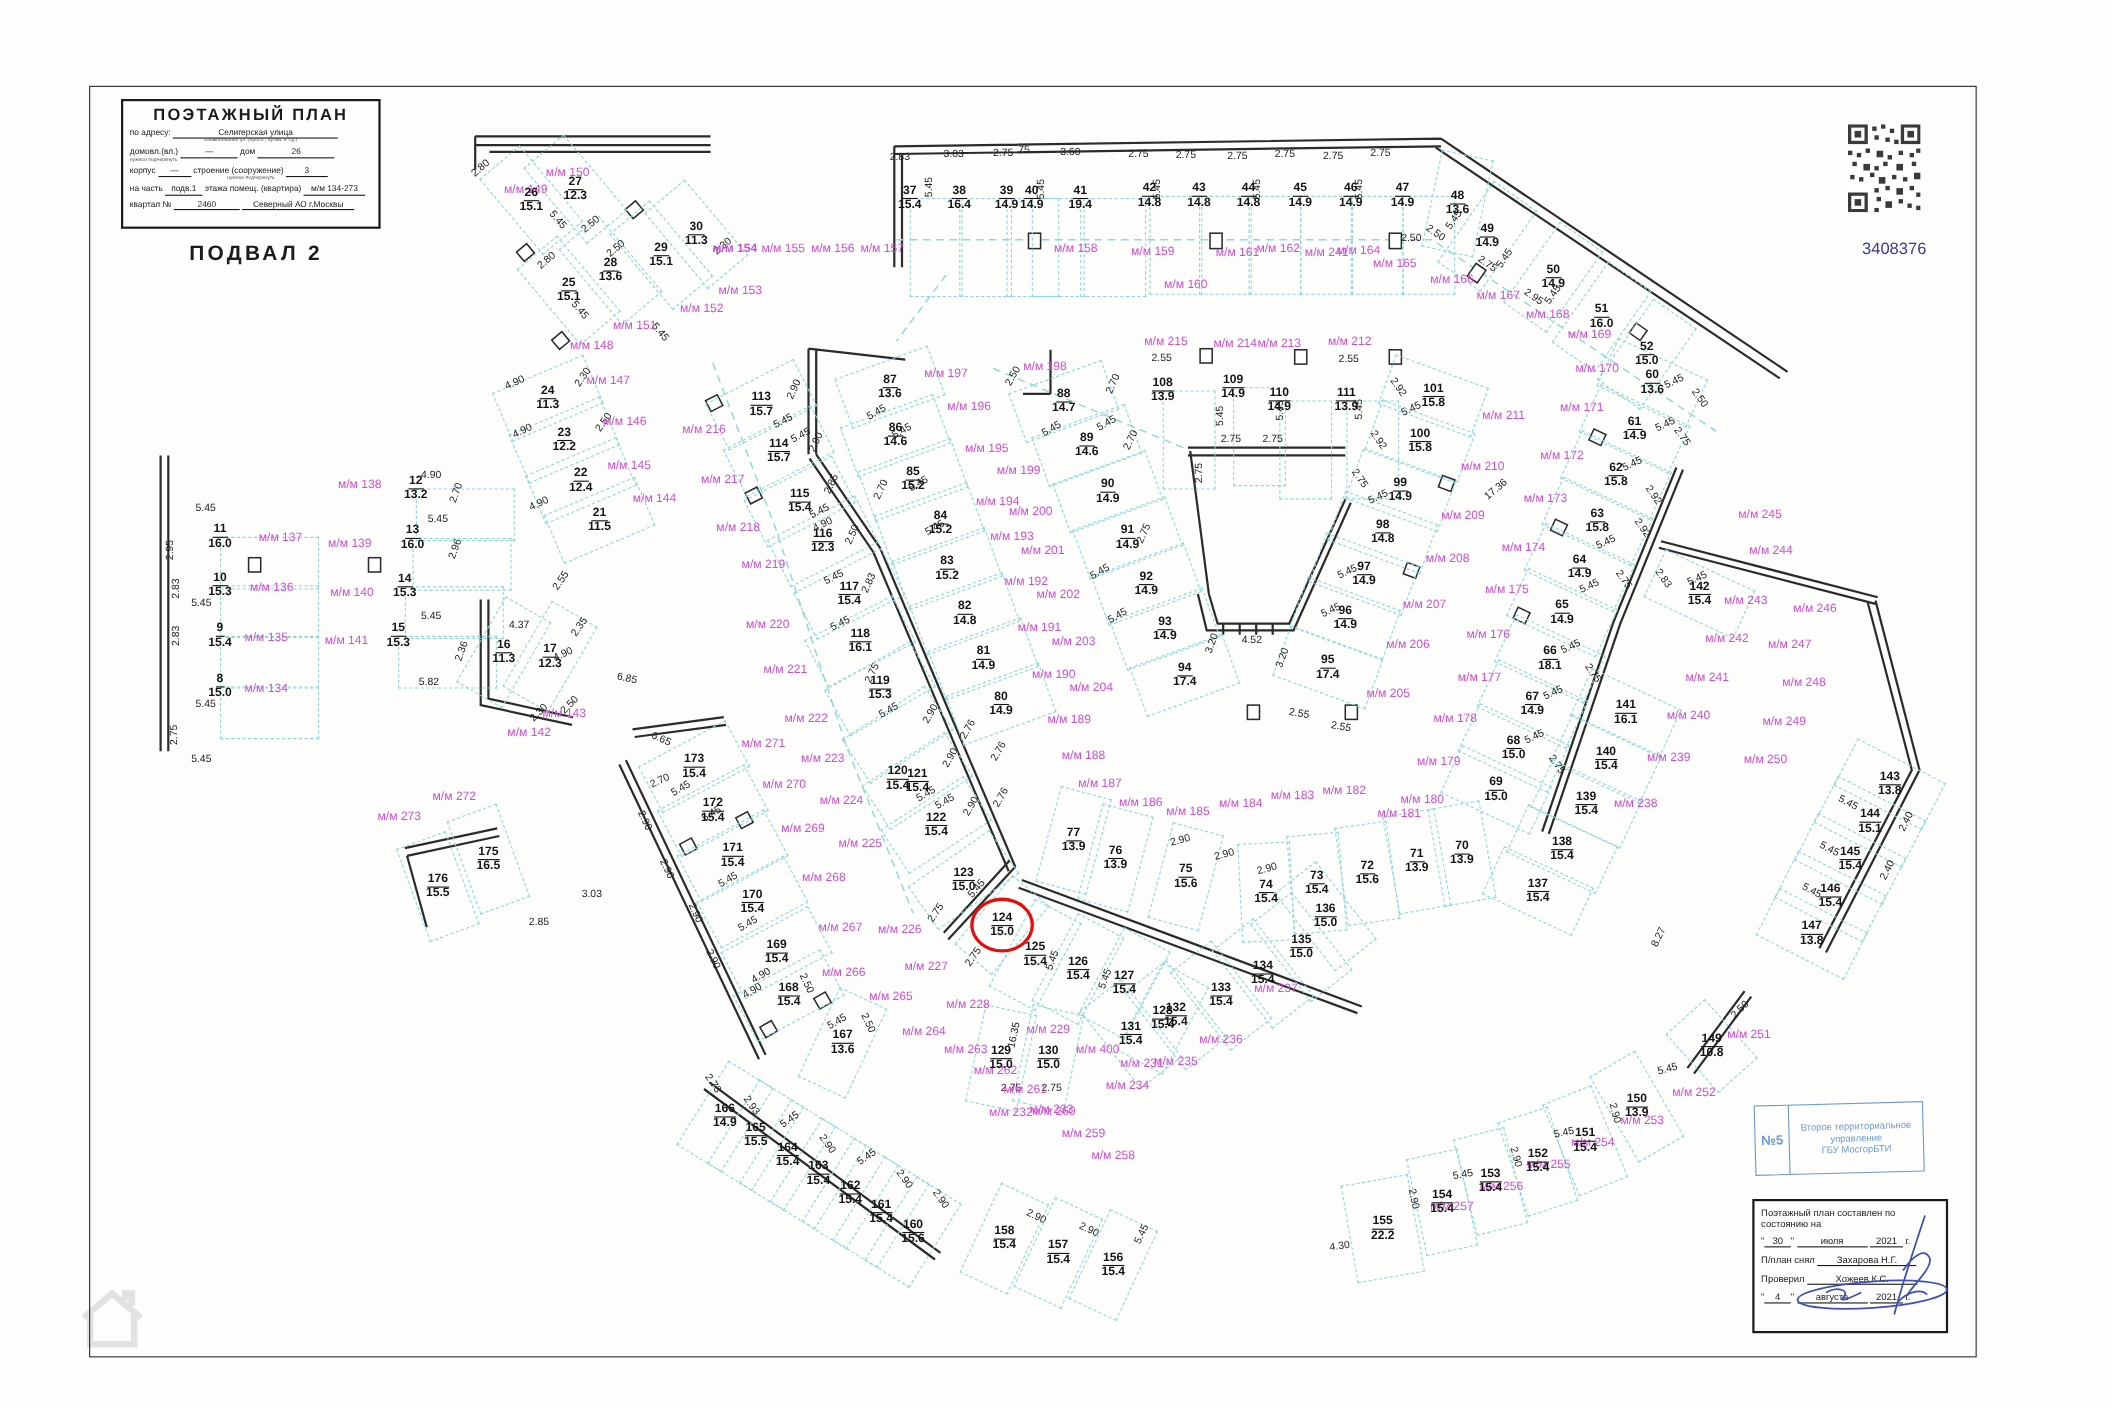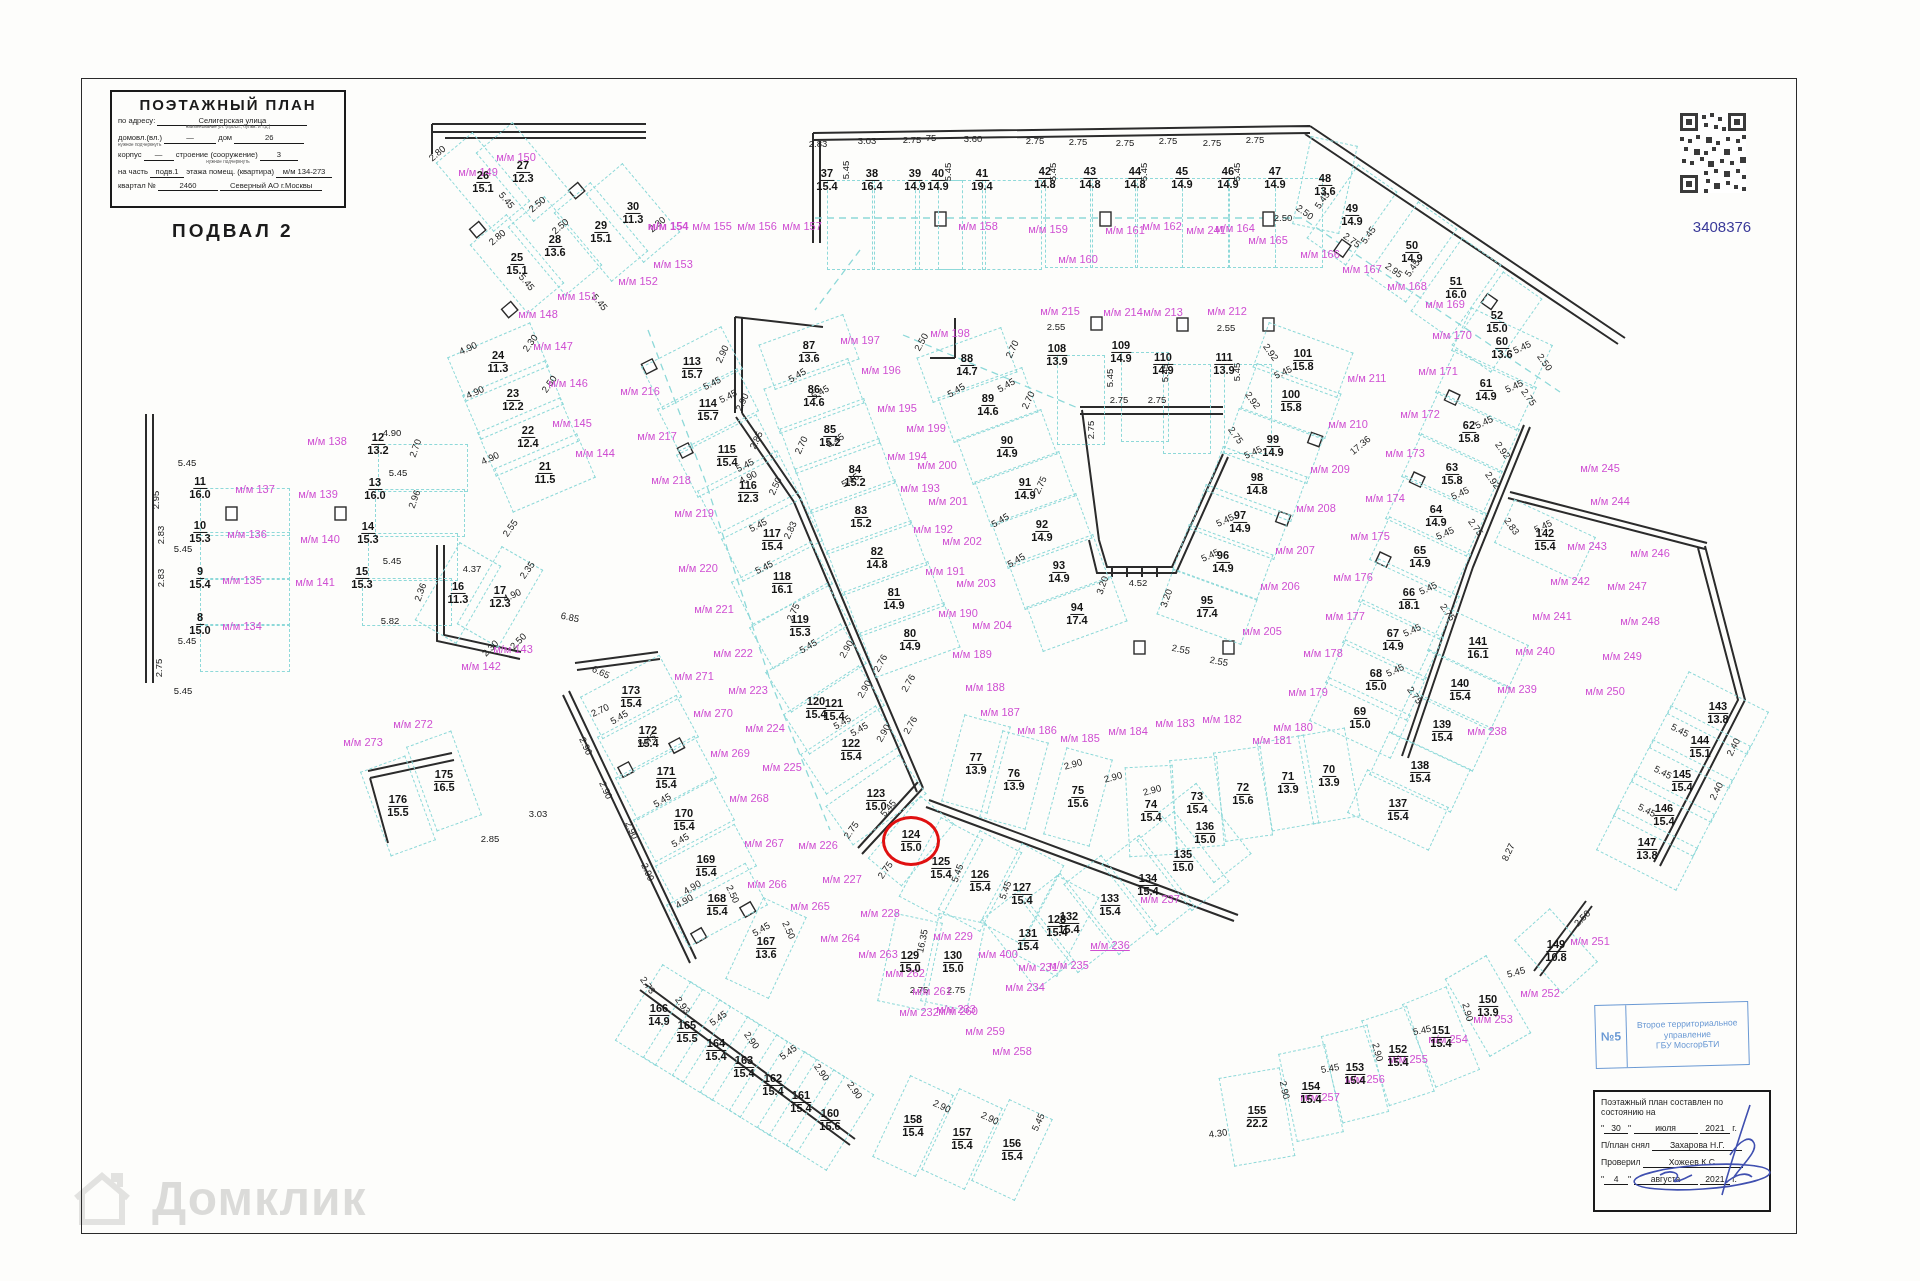--- a/index.html
+++ b/index.html
@@ -582,21 +582,21 @@
       <div class="mm" style="left: 818px; top: 845px;">м/м 226</div>
       <div class="mm" style="left: 842px; top: 879px;">м/м 227</div>
       <div class="mm" style="left: 880px; top: 913px;">м/м 228</div>
       <div class="mm" style="left: 953px; top: 936px;">м/м 229</div>
       <div class="mm" style="left: 998px; top: 954px;">м/м 400</div>
       <div class="mm" style="left: 1038px; top: 967px;">м/м 231</div>
       <div class="mm" style="left: 919px; top: 1012px;">м/м 232</div>
       <div class="mm" style="left: 956px; top: 1009px;">м/м 233</div>
       <div class="mm" style="left: 1025px; top: 987px;">м/м 234</div>
       <div class="mm" style="left: 1069px; top: 965px;">м/м 235</div>
-      <div class="mm" style="left: 1110px; top: 945px; text-decoration: underline;">м/м 236</div>
+      <div class="mm" style="left: 1110px; top: 945px;">м/м 236</div>
       <div class="mm" style="left: 1160px; top: 899px;">м/м 237</div>
       <div class="mm" style="left: 1487px; top: 731px;">м/м 238</div>
       <div class="mm" style="left: 1517px; top: 689px;">м/м 239</div>
       <div class="mm" style="left: 1535px; top: 651px;">м/м 240</div>
       <div class="mm" style="left: 1552px; top: 616px;">м/м 241</div>
       <div class="mm" style="left: 1570px; top: 581px;">м/м 242</div>
       <div class="mm" style="left: 1587px; top: 546px;">м/м 243</div>
       <div class="mm" style="left: 1610px; top: 501px;">м/м 244</div>
       <div class="mm" style="left: 1600px; top: 468px;">м/м 245</div>
       <div class="mm" style="left: 1650px; top: 553px;">м/м 246</div>
@@ -849,15 +849,14 @@
   <svg id="sig" width="160" height="120" viewBox="0 0 160 120" fill="none" stroke="#4050b0" stroke-width="1.6">
     <path d="M120,10 C110,40 100,70 92,100 M100,60 C110,45 120,40 124,48 C128,56 112,70 104,82 M96,88 C104,80 116,76 122,82"></path>
     <ellipse cx="72" cy="82" rx="68" ry="12" transform="rotate(-4 72 82)"></ellipse>
     <path d="M30,80 C40,74 52,78 46,84 C40,90 54,84 62,80"></path>
   </svg>
 
   <div id="wm">
     <svg width="64" height="60" viewBox="0 0 64 60" fill="none" stroke="#333" stroke-width="6">
       <path d="M6,30 L32,8 L58,30 M12,26 L12,54 L52,54 L52,26 M44,14 L44,8 L50,8 L50,19"></path>
     </svg>
-    <span class="wmtext">Домклик</span>
   </div>
 </div>
 
 </body></html>

